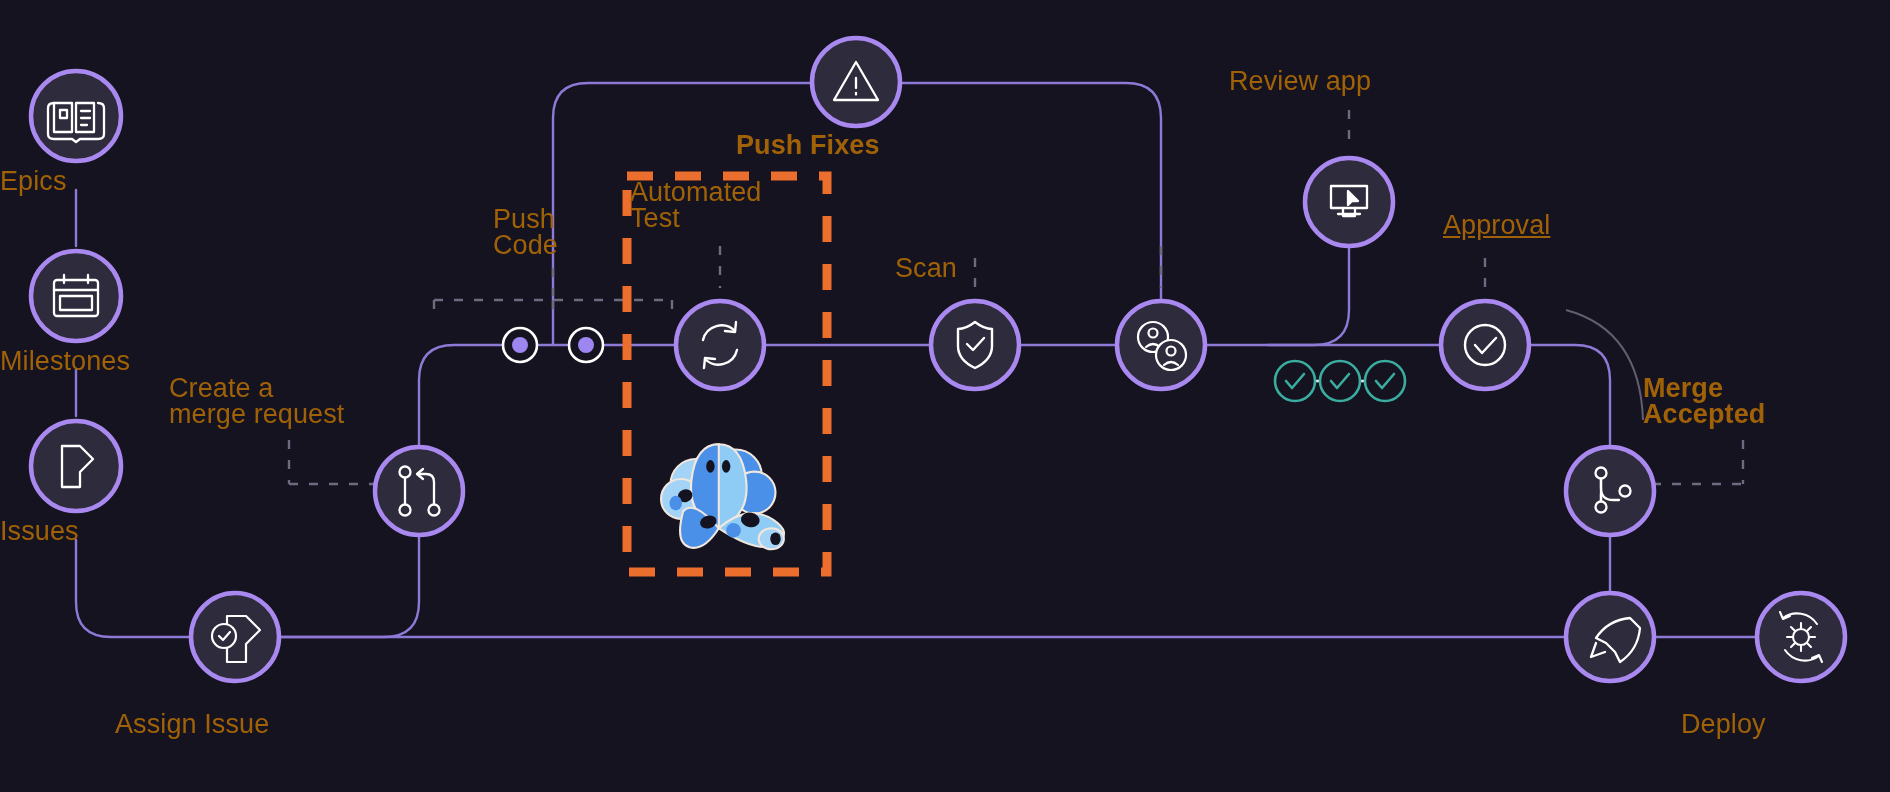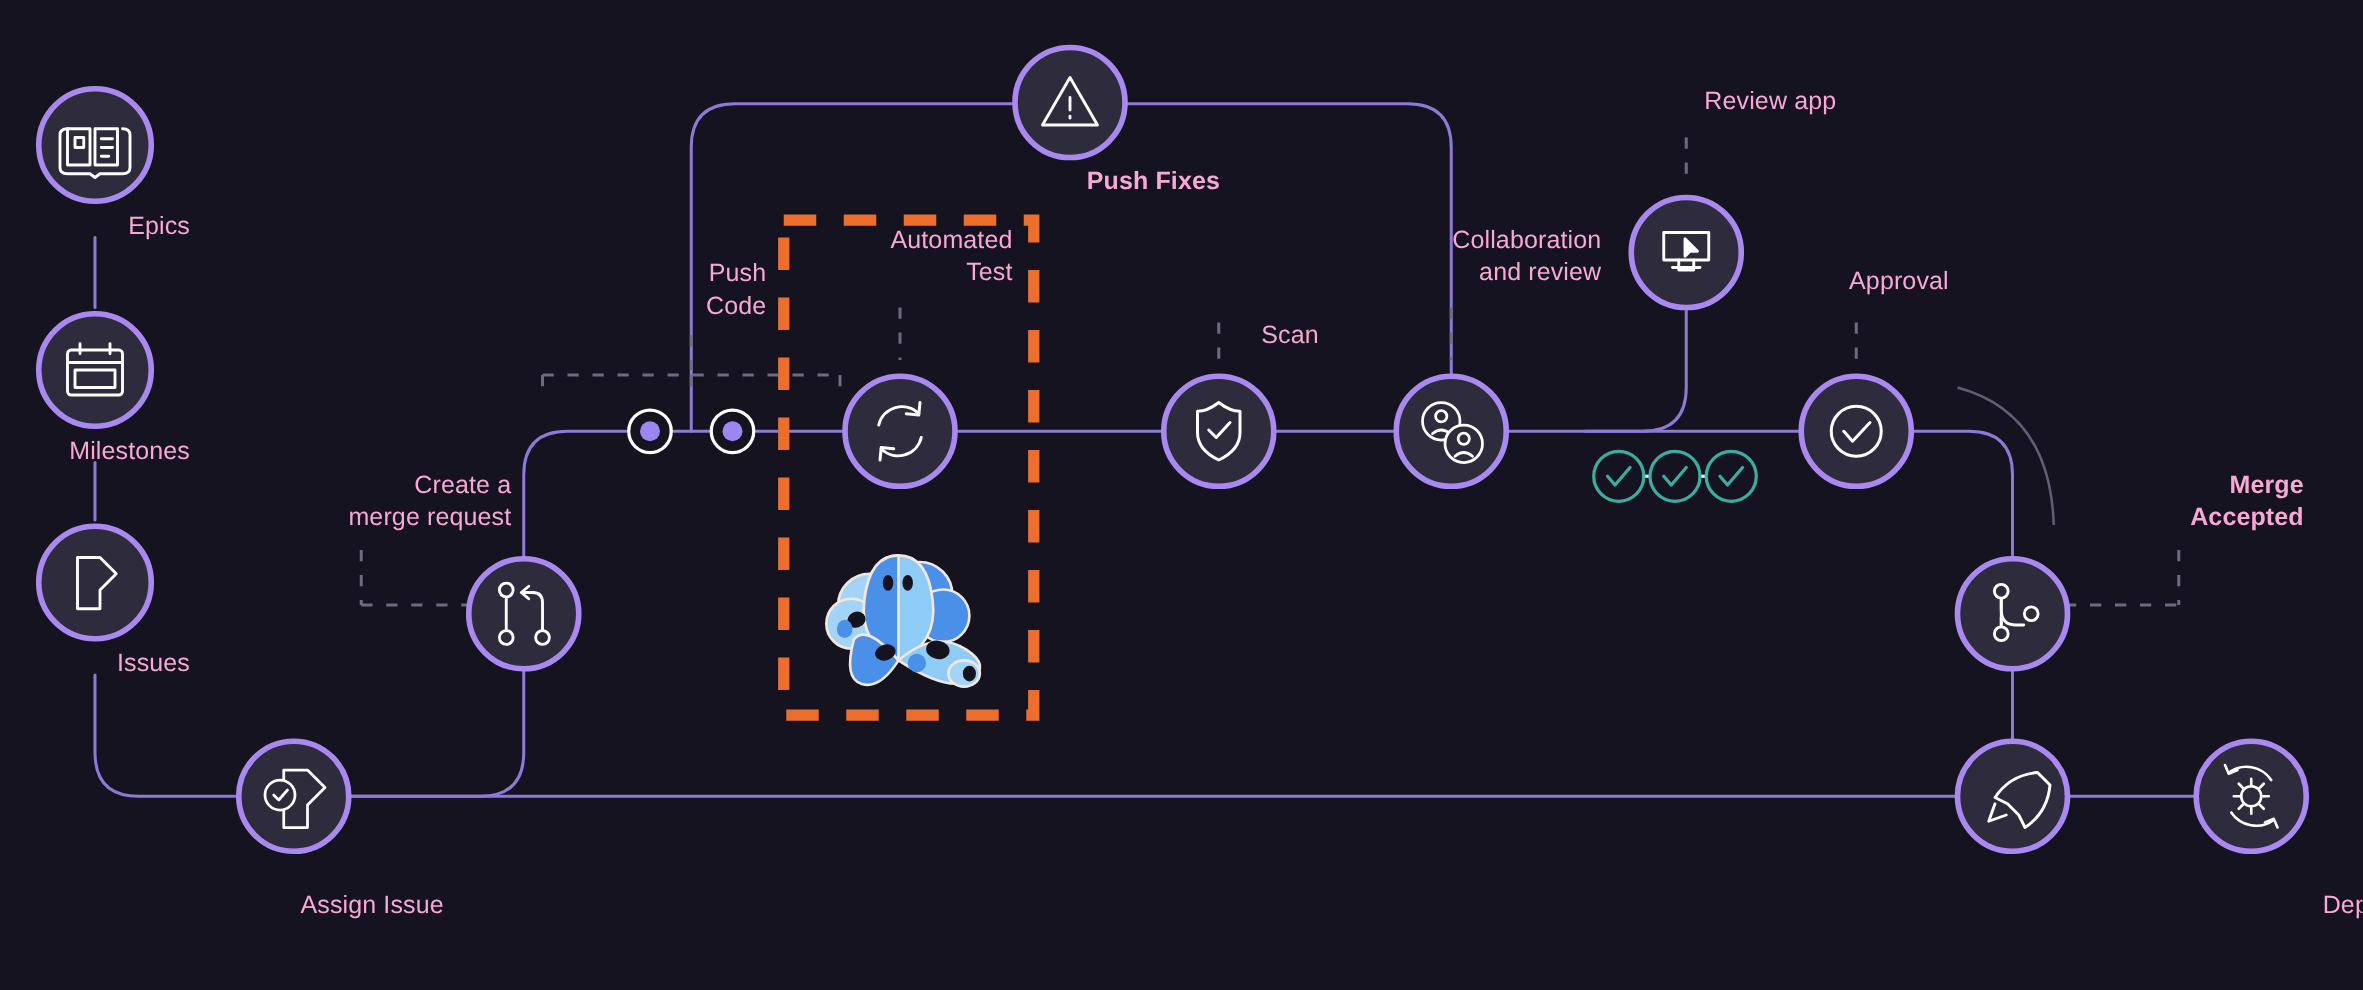--- a/index.html
+++ b/index.html
@@ -8,24 +8,24 @@
     width:1890px;height:792px;
     background:#14131f;
     font-family:"Liberation Sans","DejaVu Sans",sans-serif;
     overflow:hidden;
     position:relative;
   }
   #stage{position:absolute;inset:0;width:1890px;height:792px;}
   svg.layer{position:absolute;left:0;top:0;width:1890px;height:792px;overflow:visible;}
   .node-label{
     position:absolute;
-    color:#f9a8d4;
-    font-size:20px;
+    color:#a16207;
+    font-size:27px;
     line-height:26px;
-    text-align:right;
+    text-align:left;
     white-space:pre-line;
     letter-spacing:.1px;
     pointer-events:none;
   }
 </style>
 </head>
 <body>
 
 <div id="stage">
 
@@ -282,21 +282,19 @@
   <div class="node-label" style="left:0px;  top:518px; width:152px;">Issues</div>
   <div class="node-label" style="left:115px;top:711px; width:240px;">Assign Issue</div>
   <div class="node-label" style="left:169px;top:375px; width:240px;">Create a
 merge request</div>
   <div class="node-label" style="left:493px;top:206px; width:120px;">Push
 Code</div>
   <div class="node-label" style="left:630px;top:179px; width:180px;">Automated
 Test</div>
   <div class="node-label" style="left:736px;top:132px; width:240px;font-weight:bold;">Push Fixes</div>
   <div class="node-label" style="left:895px;top:211px; width:160px;margin-top:44px;">Scan</div>
-  <div class="node-label" style="left:1041px;top:179px; width:240px;">Collaboration
-and review</div>
   <div class="node-label" style="left:1229px;top:68px;  width:240px;">Review app</div>
-  <div class="node-label" style="left:1339px;top:212px; width:220px;">Approval</div>
+  <div class="node-label" style="left:1443px;top:212px; width:220px;text-decoration:underline;">Approval</div>
   <div class="node-label" style="left:1643px;top:375px; width:200px;font-weight:bold;">Merge
 Accepted</div>
   <div class="node-label" style="left:1681px;top:711px; width:240px;">Deploy</div>
 
 </div>
 
 </body></html>

